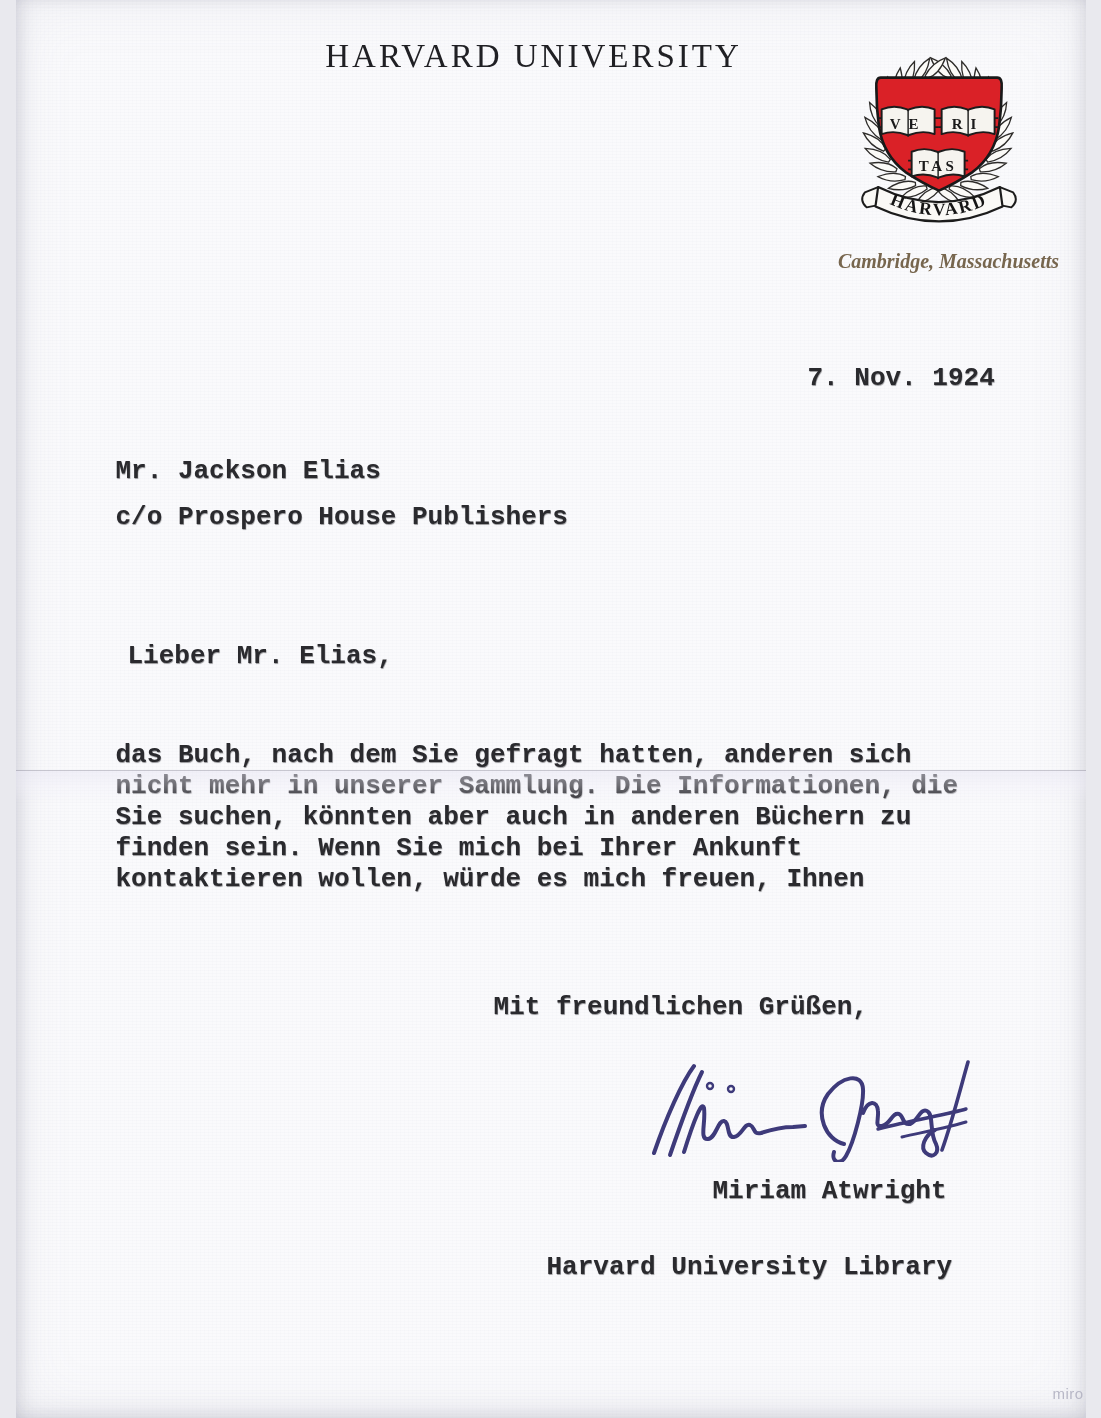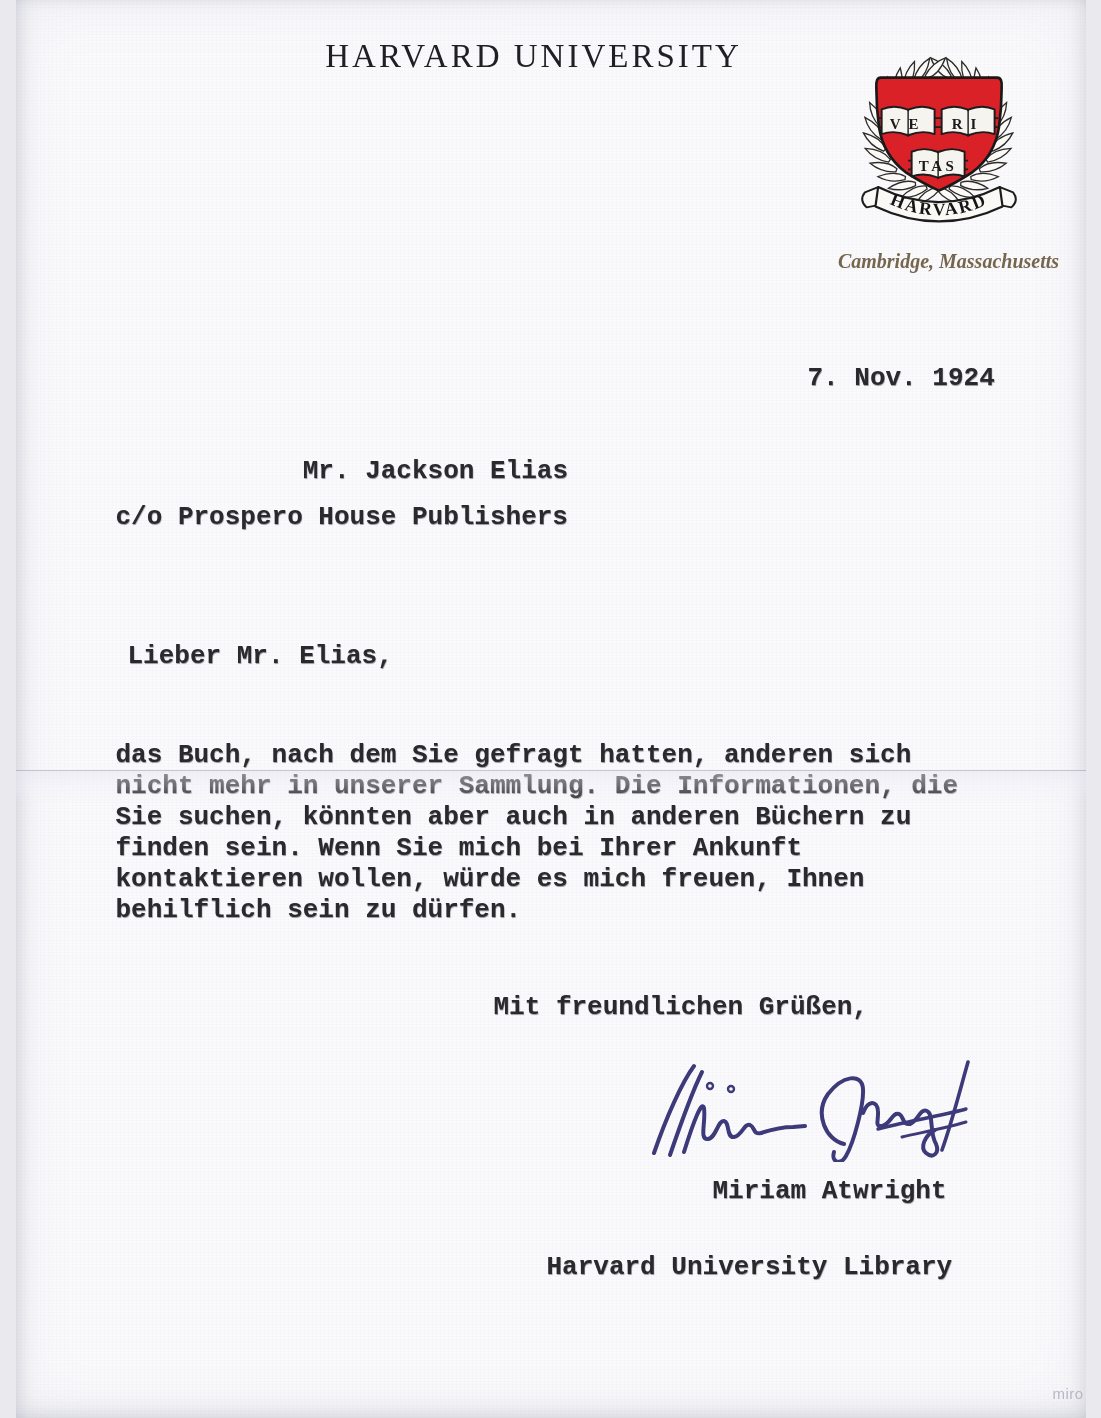--- a/index.html
+++ b/index.html
@@ -45,21 +45,21 @@
     font-family:"Liberation Serif", serif;font-style:italic;font-weight:700;
     font-size:20px;color:#77664e;white-space:nowrap;
   }
   .typed{
     font-family:"Liberation Mono", monospace;font-weight:700;
     font-size:26px;color:#2a2a2e;white-space:pre;
     text-shadow:0.5px 0.5px 0.7px rgba(40,40,45,.45);
   }
   .date{position:absolute;left:792px;top:363px;}
   .recipient{position:absolute;left:100px;top:448px;}
-  .recipient .line{line-height:46px;text-align:right;}
+  .recipient .line{line-height:46px;}
   .salutation{position:absolute;left:112px;top:641px;}
   .body-block{position:absolute;left:100px;top:740px;}
   .body-block .line{line-height:31px;}
   .closing{position:absolute;left:478px;top:992px;}
   .signature{position:absolute;left:628px;top:1054px;width:330px;height:108px;}
   .signed-name{position:absolute;left:697px;top:1176px;}
   .signed-org{position:absolute;left:531px;top:1252px;}
   .watermark{
     position:absolute;left:1037px;top:1385px;
     font-family:"Liberation Sans", sans-serif;font-size:15px;
@@ -139,21 +139,20 @@
   </div>
 
   <div class="typed salutation">Lieber Mr. Elias,</div>
 
   <div class="body-block">
     <div class="typed line">das Buch, nach dem Sie gefragt hatten, anderen sich</div>
     <div class="typed line">nicht mehr in unserer Sammlung. Die Informationen, die</div>
     <div class="typed line">Sie suchen, könnten aber auch in anderen Büchern zu</div>
     <div class="typed line">finden sein. Wenn Sie mich bei Ihrer Ankunft</div>
     <div class="typed line">kontaktieren wollen, würde es mich freuen, Ihnen</div>
-    <div class="typed line">behilflich sein zu dürfen.</div>
   </div>
 
   <div class="typed closing">Mit freundlichen Grüßen,</div>
 
   <svg class="signature" viewBox="0 0 330 108" xmlns="http://www.w3.org/2000/svg" fill="none" stroke-linecap="round" stroke-linejoin="round" opacity="0.95">
     <g stroke="#343074" stroke-width="4">
       <path d="M10 99 C22 64 38 28 50 12" stroke="#343074"></path>
       <path d="M26 101 C38 66 50 34 58 18" stroke="#343074"></path>
       <path d="M40 98 C50 66 58 46 60 54 C62 68 55 86 64 85 C72 84 74 66 80 67 C86 68 82 84 90 83 C98 82 100 69 106 71 C111 73 109 81 117 79 C126 76 136 73 149 73 L161 72" stroke="#343074"></path>
       <circle cx="66" cy="32" r="3" stroke-width="2.4" stroke="#343074"></circle>

